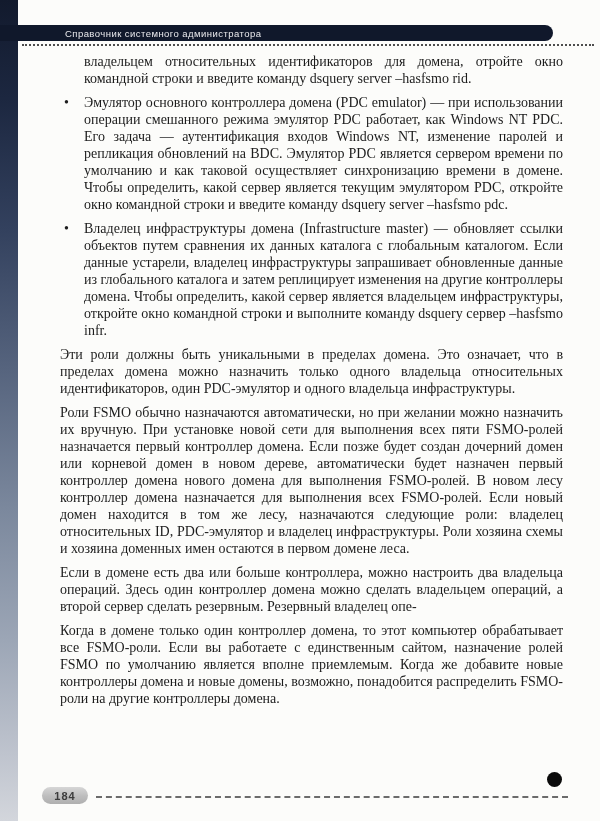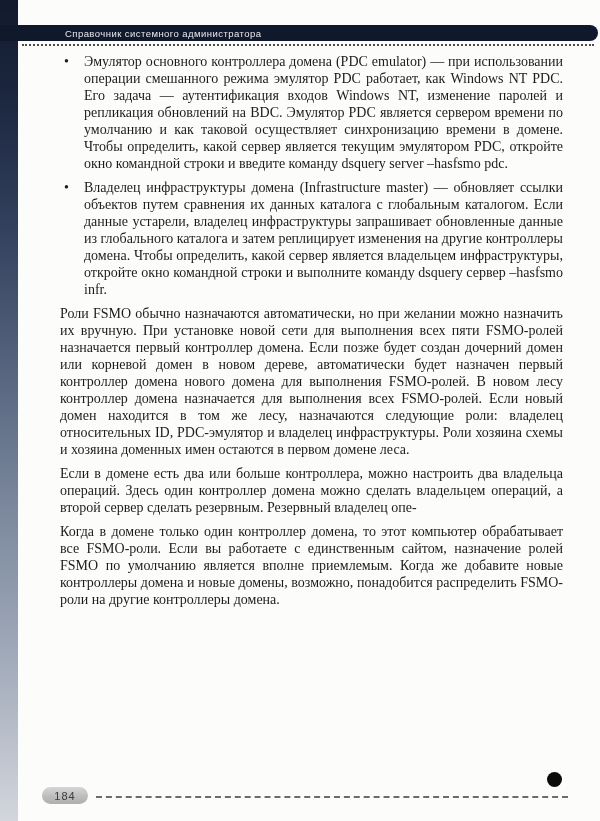--- a/index.html
+++ b/index.html
@@ -12,21 +12,21 @@
   }
   
   .page-edge {
     position: absolute; left: 0; top: 0; width: 18px; height: 100%;
     background: linear-gradient(180deg,
       #121a2d 0%, #1c2740 12%, #33415e 28%, #56647e 45%,
       #7b889d 62%, #9ca6b6 78%, #bfc4ce 92%, #d3d6dc 100%);
   }
   
   .header-bar {
-    position: absolute; left: 0; top: 25px; width: 598px; height: 16px;
+    position: absolute; left: 0; top: 25px; width: 553px; height: 16px;
     background: #10182b;
     border-radius: 0 8px 8px 0;
     display: flex; align-items: center;
   }
   .header-title {
     color: #e9e9ec;
     font-family: "Liberation Sans", sans-serif;
     font-size: 9.5px; letter-spacing: 0.45px;
     margin-left: 65px; white-space: nowrap;
   }
@@ -52,21 +52,21 @@
     font-size: 14px; color: #1c1c1c;
   }
   
   .page-number {
     position: absolute; left: 42px; top: 787px;
     min-width: 46px; height: 17px; box-sizing: border-box;
     background: linear-gradient(180deg, #d6d6d6 0%, #bdbdbd 55%, #aFaFaF 100%);
     border-radius: 9px;
     display: flex; align-items: center; justify-content: center;
     font-family: "Liberation Sans", sans-serif;
-    font-size: 11px; font-weight: normal; color: #3c3c3c;
+    font-size: 11px; font-weight: bold; color: #3c3c3c;
     letter-spacing: 1px;
   }
   .footer-rule {
     position: absolute; left: 96px; top: 796px; width: 472px; height: 0;
     border-top: 2px dashed #6b6b6b;
   }
   .corner-dot {
     position: absolute; left: 547px; top: 772px;
     width: 15px; height: 15px; border-radius: 50%;
     background: #0b0b0b;
@@ -79,32 +79,34 @@
 
   <div class="page-edge"></div>
 
   <div class="header-bar">
     <span class="header-title">Справочник системного администратора</span>
   </div>
   <div class="header-rule"></div>
 
   <div class="content">
 
+    <p class="cont-para">владельцем относительных идентификаторов для домена, отройте окно командной строки и введите команду dsquery server –hasfsmo rid.</p>
 
     <ul class="bullets">
       <li>
         <span class="bullet-marker">•</span>
         <span>Эмулятор основного контроллера домена (PDC emulator) — при использовании операции смешанного режима эмулятор PDC работает, как Windows NT PDC. Его задача — аутентификация входов Windows NT, изменение паролей и репликация обновлений на BDC. Эмулятор PDC является сервером времени по умолчанию и как таковой осуществляет синхронизацию времени в домене. Чтобы определить, какой сервер является текущим эмулятором PDC, откройте окно командной строки и введите команду dsquery server –hasfsmo pdc.</span>
       </li>
       <li>
         <span class="bullet-marker">•</span>
         <span>Владелец инфраструктуры домена (Infrastructure master) — обновляет ссылки объектов путем сравнения их данных каталога с глобальным каталогом. Если данные устарели, владелец инфраструктуры запрашивает обновленные данные из глобального каталога и затем реплицирует изменения на другие контроллеры домена. Чтобы определить, какой сервер является владельцем инфраструктуры, откройте окно командной строки и выполните команду dsquery сервер –hasfsmo infr.</span>
       </li>
     </ul>
 
+    <p>Эти роли должны быть уникальными в пределах домена. Это означает, что в пределах домена можно назначить только одного владельца относительных идентификаторов, один PDC-эмулятор и одного владельца инфраструктуры.</p>
     <p>Роли FSMO обычно назначаются автоматически, но при желании можно назначить их вручную. При установке новой сети для выполнения всех пяти FSMO-ролей назначается первый контроллер домена. Если позже будет создан дочерний домен или корневой домен в новом дереве, автоматически будет назначен первый контроллер домена нового домена для выполнения FSMO-ролей. В новом лесу контроллер домена назначается для выполнения всех FSMO-ролей. Если новый домен находится в том же лесу, назначаются следующие роли: владелец относительных ID, PDC-эмулятор и владелец инфраструктуры. Роли хозяина схемы и хозяина доменных имен остаются в первом домене леса.</p>
     <p>Если в домене есть два или больше контроллера, можно настроить два владельца операций. Здесь один контроллер домена можно сделать владельцем операций, а второй сервер сделать резервным. Резервный владелец опе-</p>
     <p>Когда в домене только один контроллер домена, то этот компьютер обрабатывает все FSMO-роли. Если вы работаете с единственным сайтом, назначение ролей FSMO по умолчанию является вполне приемлемым. Когда же добавите новые контроллеры домена и новые домены, возможно, понадобится распределить FSMO-роли на другие контроллеры домена.</p>
 
   </div>
 
   <div class="corner-dot"></div>
 
   <div class="page-number">184</div>
   <div class="footer-rule"></div>

